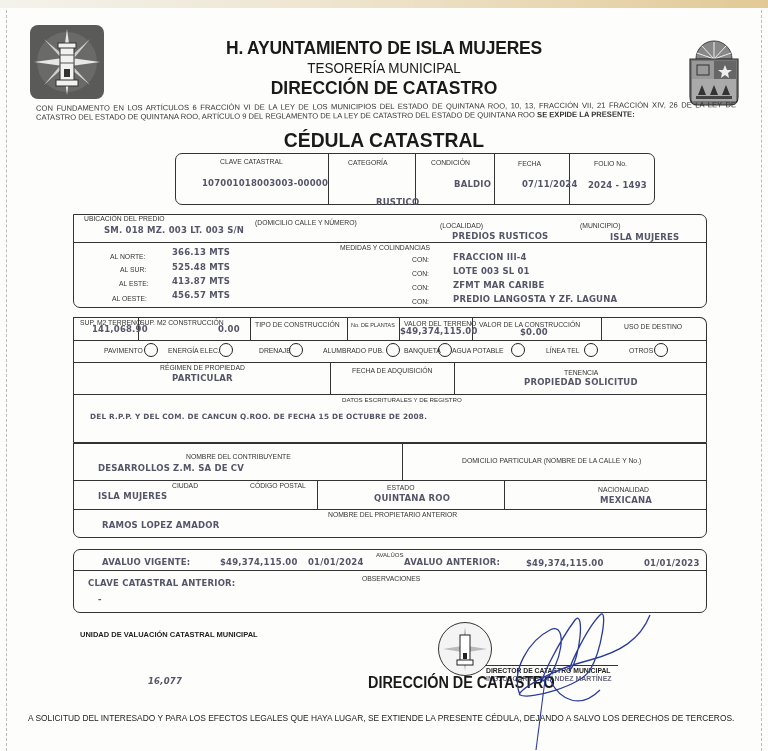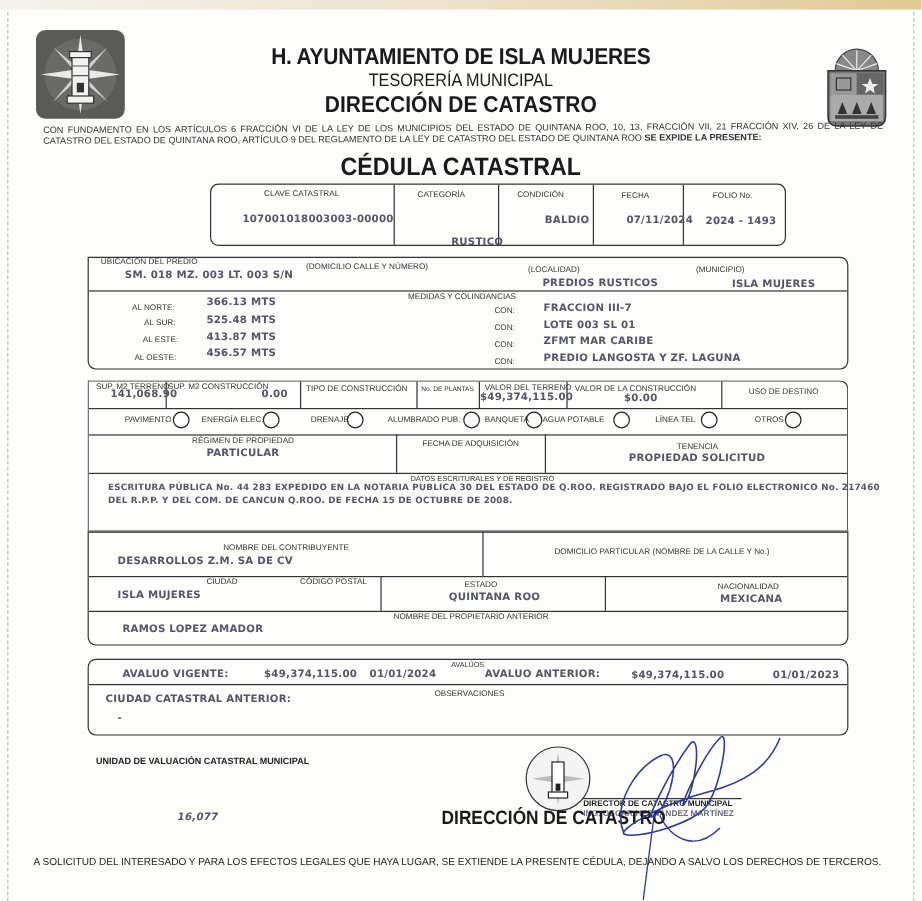--- a/index.html
+++ b/index.html
@@ -106,21 +106,21 @@
   <span class="lbl" style="left:181px;top:4px;">(DOMICILIO CALLE Y NÚMERO)</span>
   <span class="lbl" style="left:366px;top:7px;">(LOCALIDAD)</span>
   <span class="val" style="left:378px;top:16px;">PREDIOS RUSTICOS</span>
   <span class="lbl" style="left:506px;top:7px;">(MUNICIPIO)</span>
   <span class="val" style="left:536px;top:17px;">ISLA MUJERES</span>
   <span class="lbl" style="left:266px;top:29px;">MEDIDAS Y COLINDANCIAS</span>
 
   <span class="lbl" style="left:36px;top:38px;">AL NORTE:</span>
   <span class="val" style="left:98px;top:32px;">366.13 MTS</span>
   <span class="lbl" style="left:338px;top:41px;">CON:</span>
-  <span class="val" style="left:379px;top:37px;">FRACCION III-7</span>
+  <span class="val" style="left:379px;top:37px;">FRACCION III-4</span>
 
   <span class="lbl" style="left:46px;top:51px;">AL SUR:</span>
   <span class="val" style="left:98px;top:47px;">525.48 MTS</span>
   <span class="lbl" style="left:338px;top:55px;">CON:</span>
   <span class="val" style="left:379px;top:51px;">LOTE 003 SL 01</span>
 
   <span class="lbl" style="left:45px;top:65px;">AL ESTE:</span>
   <span class="val" style="left:98px;top:61px;">413.87 MTS</span>
   <span class="lbl" style="left:338px;top:69px;">CON:</span>
   <span class="val" style="left:379px;top:65px;">ZFMT MAR CARIBE</span>
@@ -173,21 +173,20 @@
   <span class="lbl" style="left:555px;top:29px;">OTROS</span>
   <div class="circle" style="left:580px;top:25px;"></div>
 
   <span class="lbl" style="left:86px;top:46px;">RÉGIMEN DE PROPIEDAD</span>
   <span class="val" style="left:98px;top:55px;">PARTICULAR</span>
   <span class="lbl" style="left:278px;top:49px;">FECHA DE ADQUISICIÓN</span>
   <span class="lbl" style="left:490px;top:51px;">TENENCIA</span>
   <span class="val" style="left:450px;top:59px;">PROPIEDAD SOLICITUD</span>
 
   <span class="lbl" style="left:268px;top:78px;font-size:6.2px;">DATOS ESCRITURALES Y DE REGISTRO</span>
-  <span class="val" style="left:16px;top:83px;font-size:7.3px;">ESCRITURA PÚBLICA No. 44 283  EXPEDIDO EN LA NOTARIA PUBLICA 30 DEL ESTADO DE Q.ROO. REGISTRADO BAJO EL FOLIO ELECTRONICO No. 217460</span>
   <span class="val" style="left:16px;top:94px;font-size:7.3px;">DEL R.P.P. Y DEL COM. DE CANCUN  Q.ROO. DE FECHA 15 DE OCTUBRE DE 2008.</span>
 </div>
 
 <div class="box" style="left:73px;top:442px;width:634px;height:96px;border-radius:0 0 7px 7px;">
   <div class="hline" style="left:0;top:0;width:632px;"></div>
   <div class="hline" style="left:0;top:37px;width:632px;"></div>
   <div class="hline" style="left:0;top:66px;width:632px;"></div>
   <div class="vline" style="left:328px;top:0;height:37px;"></div>
   <div class="vline" style="left:243px;top:37px;height:29px;"></div>
   <div class="vline" style="left:430px;top:37px;height:29px;"></div>
@@ -208,21 +207,21 @@
 
 <div class="box" style="left:73px;top:549px;width:634px;height:64px;border-radius:7px;">
   <div class="hline" style="left:0;top:20px;width:632px;"></div>
   <span class="lbl" style="left:302px;top:2px;font-size:6px;">AVALÚOS</span>
   <span class="val" style="left:28px;top:7px;">AVALUO VIGENTE:</span>
   <span class="val" style="left:146px;top:7px;">$49,374,115.00</span>
   <span class="val" style="left:234px;top:7px;">01/01/2024</span>
   <span class="val" style="left:330px;top:7px;">AVALUO ANTERIOR:</span>
   <span class="val" style="left:452px;top:8px;">$49,374,115.00</span>
   <span class="val" style="left:540px;top:8px;margin-left:30px;">01/01/2023</span>
-  <span class="val" style="left:14px;top:28px;">CIUDAD CATASTRAL ANTERIOR:</span>
+  <span class="val" style="left:14px;top:28px;">CLAVE CATASTRAL ANTERIOR:</span>
   <span class="lbl" style="left:288px;top:25px;">OBSERVACIONES</span>
   <span class="val" style="left:24px;top:44px;">-</span>
 </div>
 
 <span class="abs" style="left:80px;top:630px;font-size:7.5px;font-weight:bold;color:#222;">UNIDAD DE VALUACIÓN CATASTRAL MUNICIPAL</span>
 <span class="abs val" style="left:100px;top:676px;font-style:italic;margin-left:48px;">16,077</span>
 
 <div class="stamp">
   <svg width="52" height="52" viewBox="0 0 52 52">
     <polygon points="26,4 29,23 48,26 29,29 26,48 23,29 4,26 23,23" fill="#bbb"></polygon>

